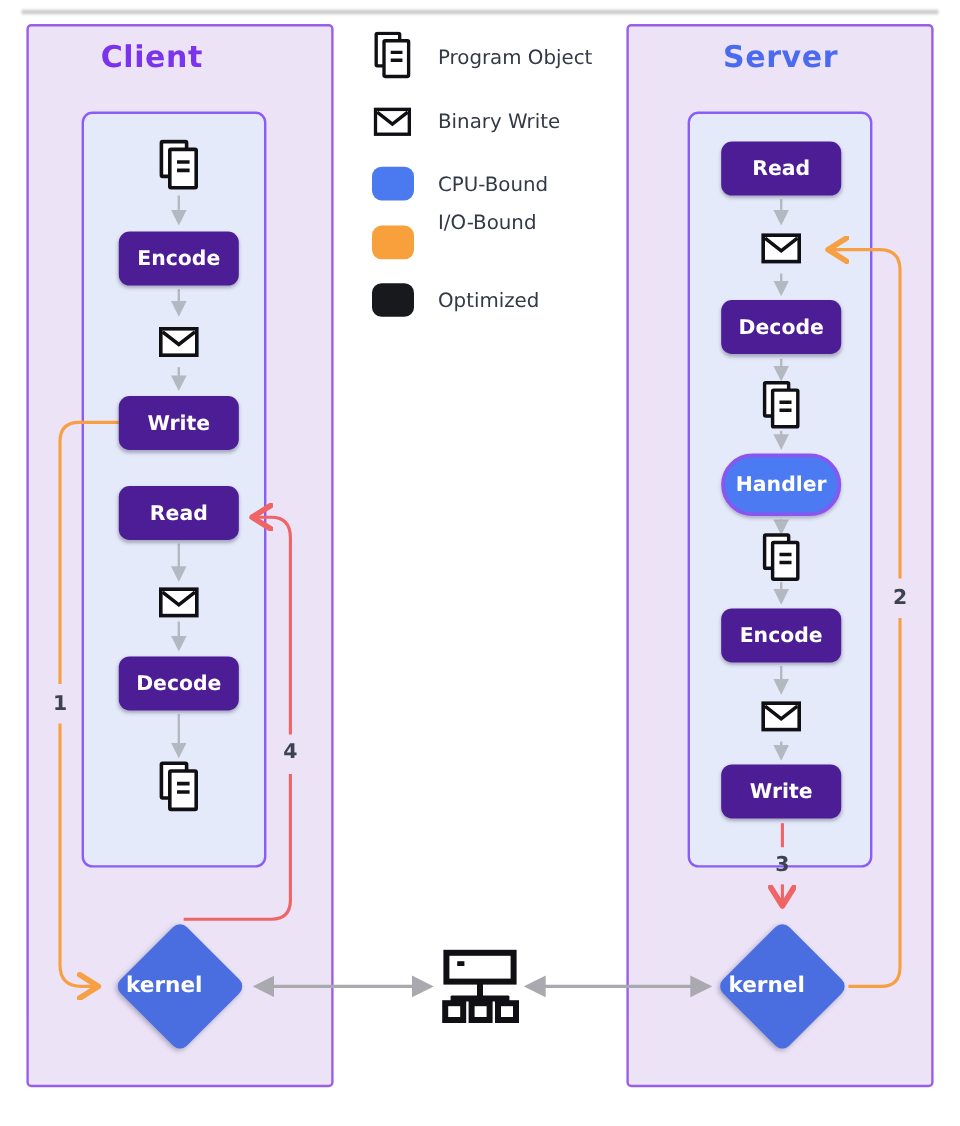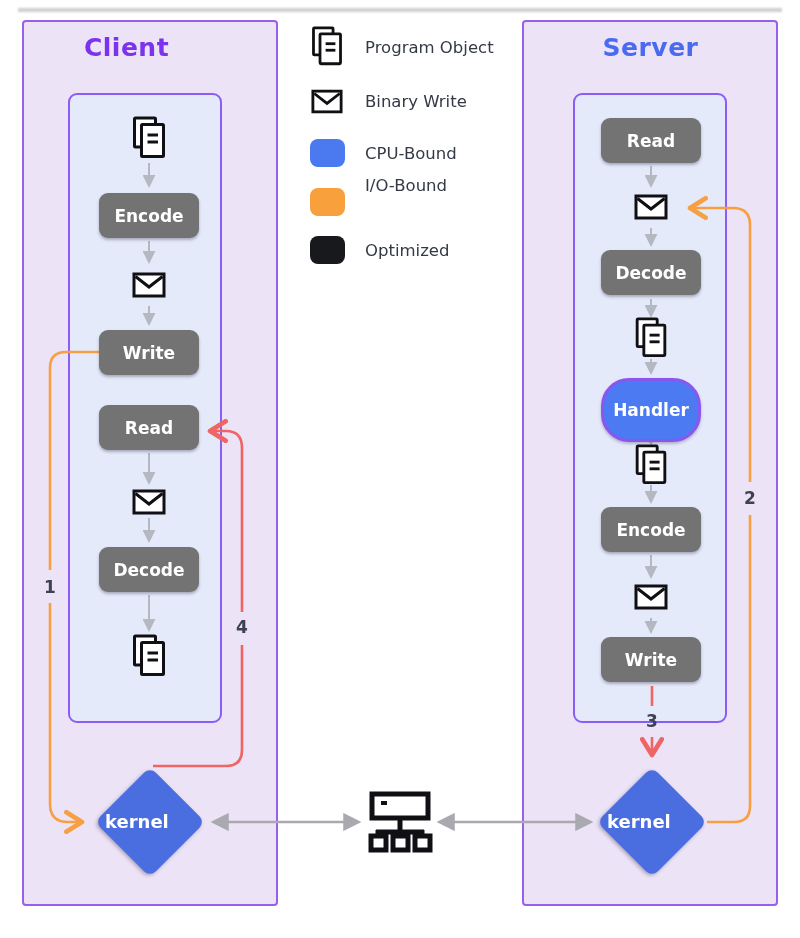--- a/index.html
+++ b/index.html
@@ -27,25 +27,25 @@
   .inner-box { position:absolute; top:93px; width:154px; height:630px;
     background:#e5eafa; border:2px solid #8b5cf6; border-radius:9px;
     box-sizing:border-box; z-index:2; }
   #client-inner { left:68px; }
   #server-inner { left:573px; }
 
   
   #edges { position:absolute; left:0; top:0; z-index:3; }
 
   
-  .node { position:absolute; width:100px; height:45px; background:#737373;
+  .node { position:absolute; width:100px; height:45px; background:#4c1d95;
     border-radius:9px; color:#ffffff; font-weight:bold; font-size:17px;
     display:flex; align-items:center; justify-content:center;
     box-shadow:0 2px 3px rgba(50,50,80,0.35); z-index:4; }
-  .handler { position:absolute; width:100px; height:64px; background:#4b7af2;
+  .handler { position:absolute; width:100px; height:52px; background:#4b7af2;
     border:3px solid #8b55f0; border-radius:28px; box-sizing:border-box;
     color:#ffffff; font-weight:bold; font-size:17px;
     display:flex; align-items:center; justify-content:center;
     box-shadow:0 2px 3px rgba(50,50,80,0.3); z-index:4; }
 
   
   .kernel { position:absolute; width:78px; height:78px; background:#4a6ee0;
     border-radius:8px; transform:rotate(45deg);
     box-shadow:0 2px 4px rgba(40,40,90,0.35); z-index:4; }
   .kernel-label { position:absolute; width:90px; text-align:left;

